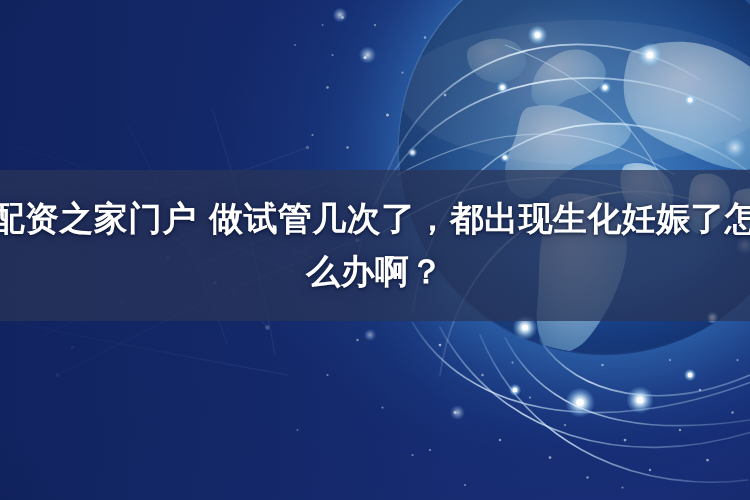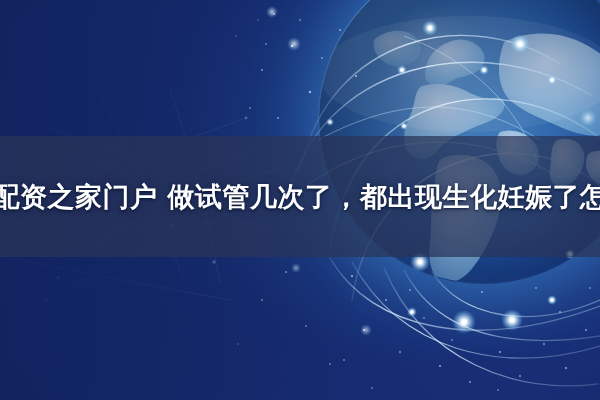--- a/index.html
+++ b/index.html
@@ -361,15 +361,16 @@
       </g>
     </svg>
   </div>
 
   <div class="layer" id="bg-vignette"></div>
 
   <div id="text-band"></div>
 
   <div id="caption">
     <span class="line">配资之家门户 做试管几次了，都出现生化妊娠了怎</span>
+    <span class="line">么办啊？</span>
   </div>
 
 </div>
 
 </body></html>

